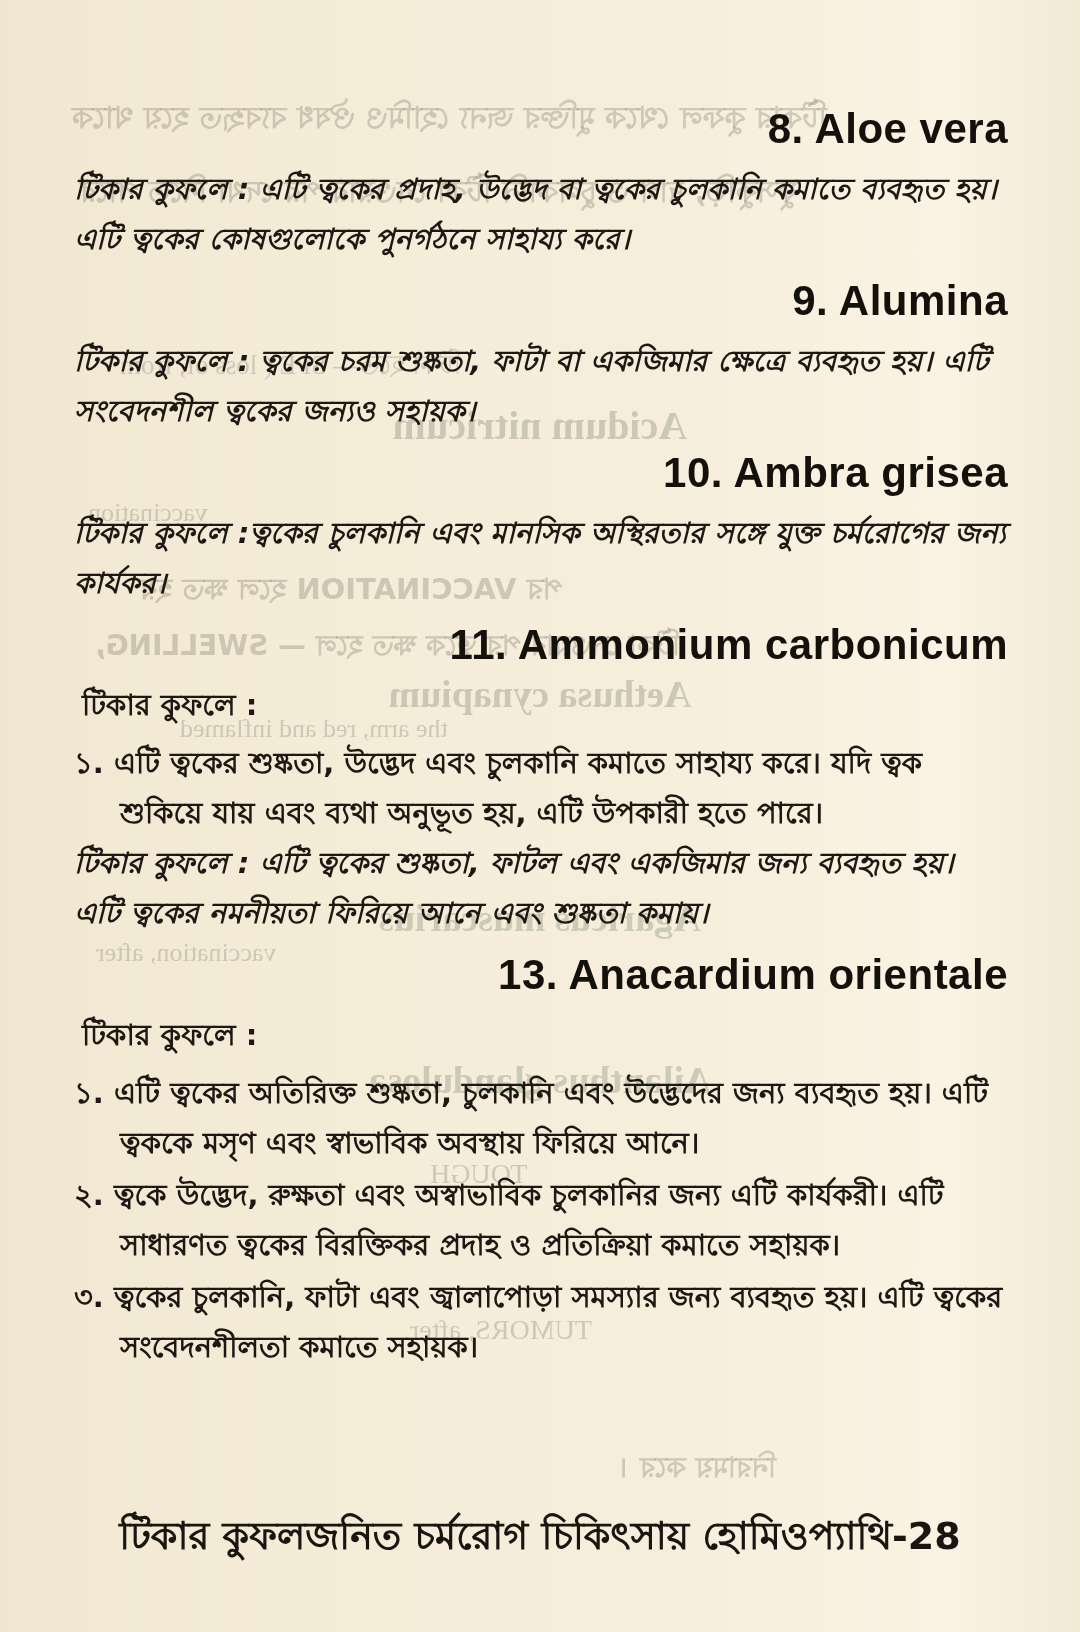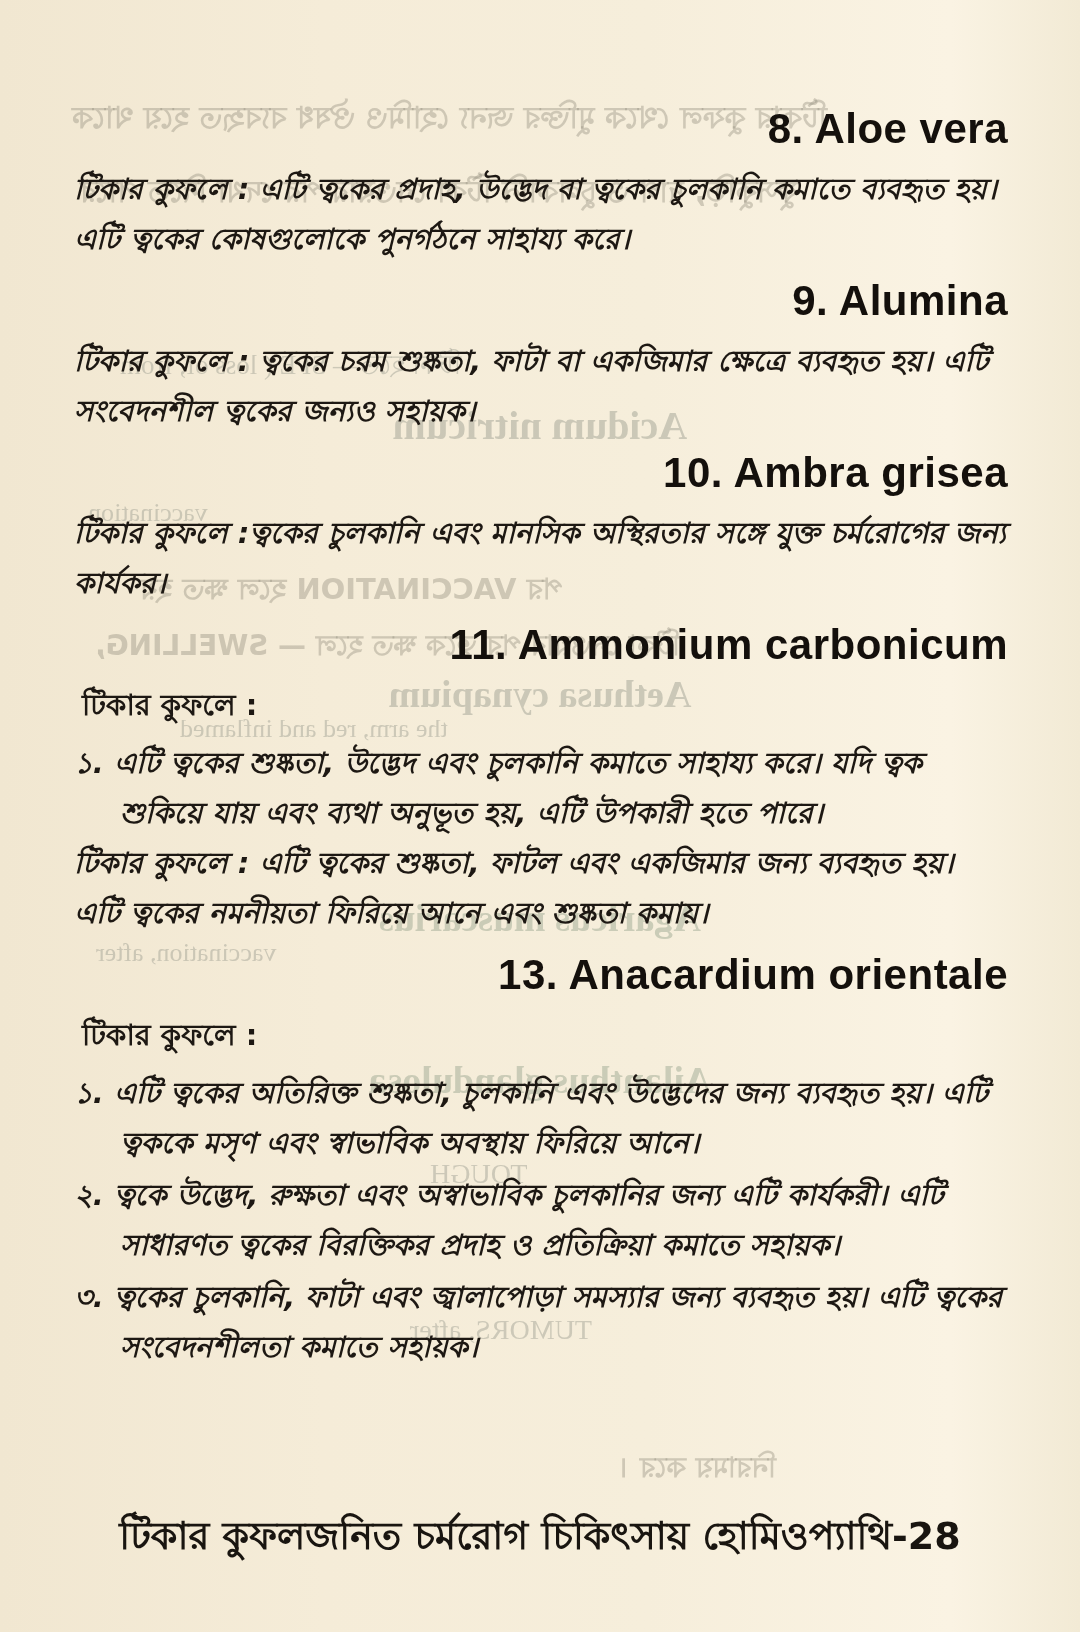--- a/index.html
+++ b/index.html
@@ -49,21 +49,20 @@
     font-weight:600;
     margin:0 0 0 0;
     text-align:left;
   }
   p.para{margin:0 0 0 0;font-style:italic;}
   p.lead{margin:8px;}
   p.item{
     margin:2px 0 0 0;
     padding-left:46px;
     text-indent:-46px;
-    font-style:italic;
   }
   .page-footer{
     position:absolute;
     left:0;top:1506px;
     width:100%;
     text-align:center;
     font-size:38px;
     font-weight:700;
     color:#191510;
   }

